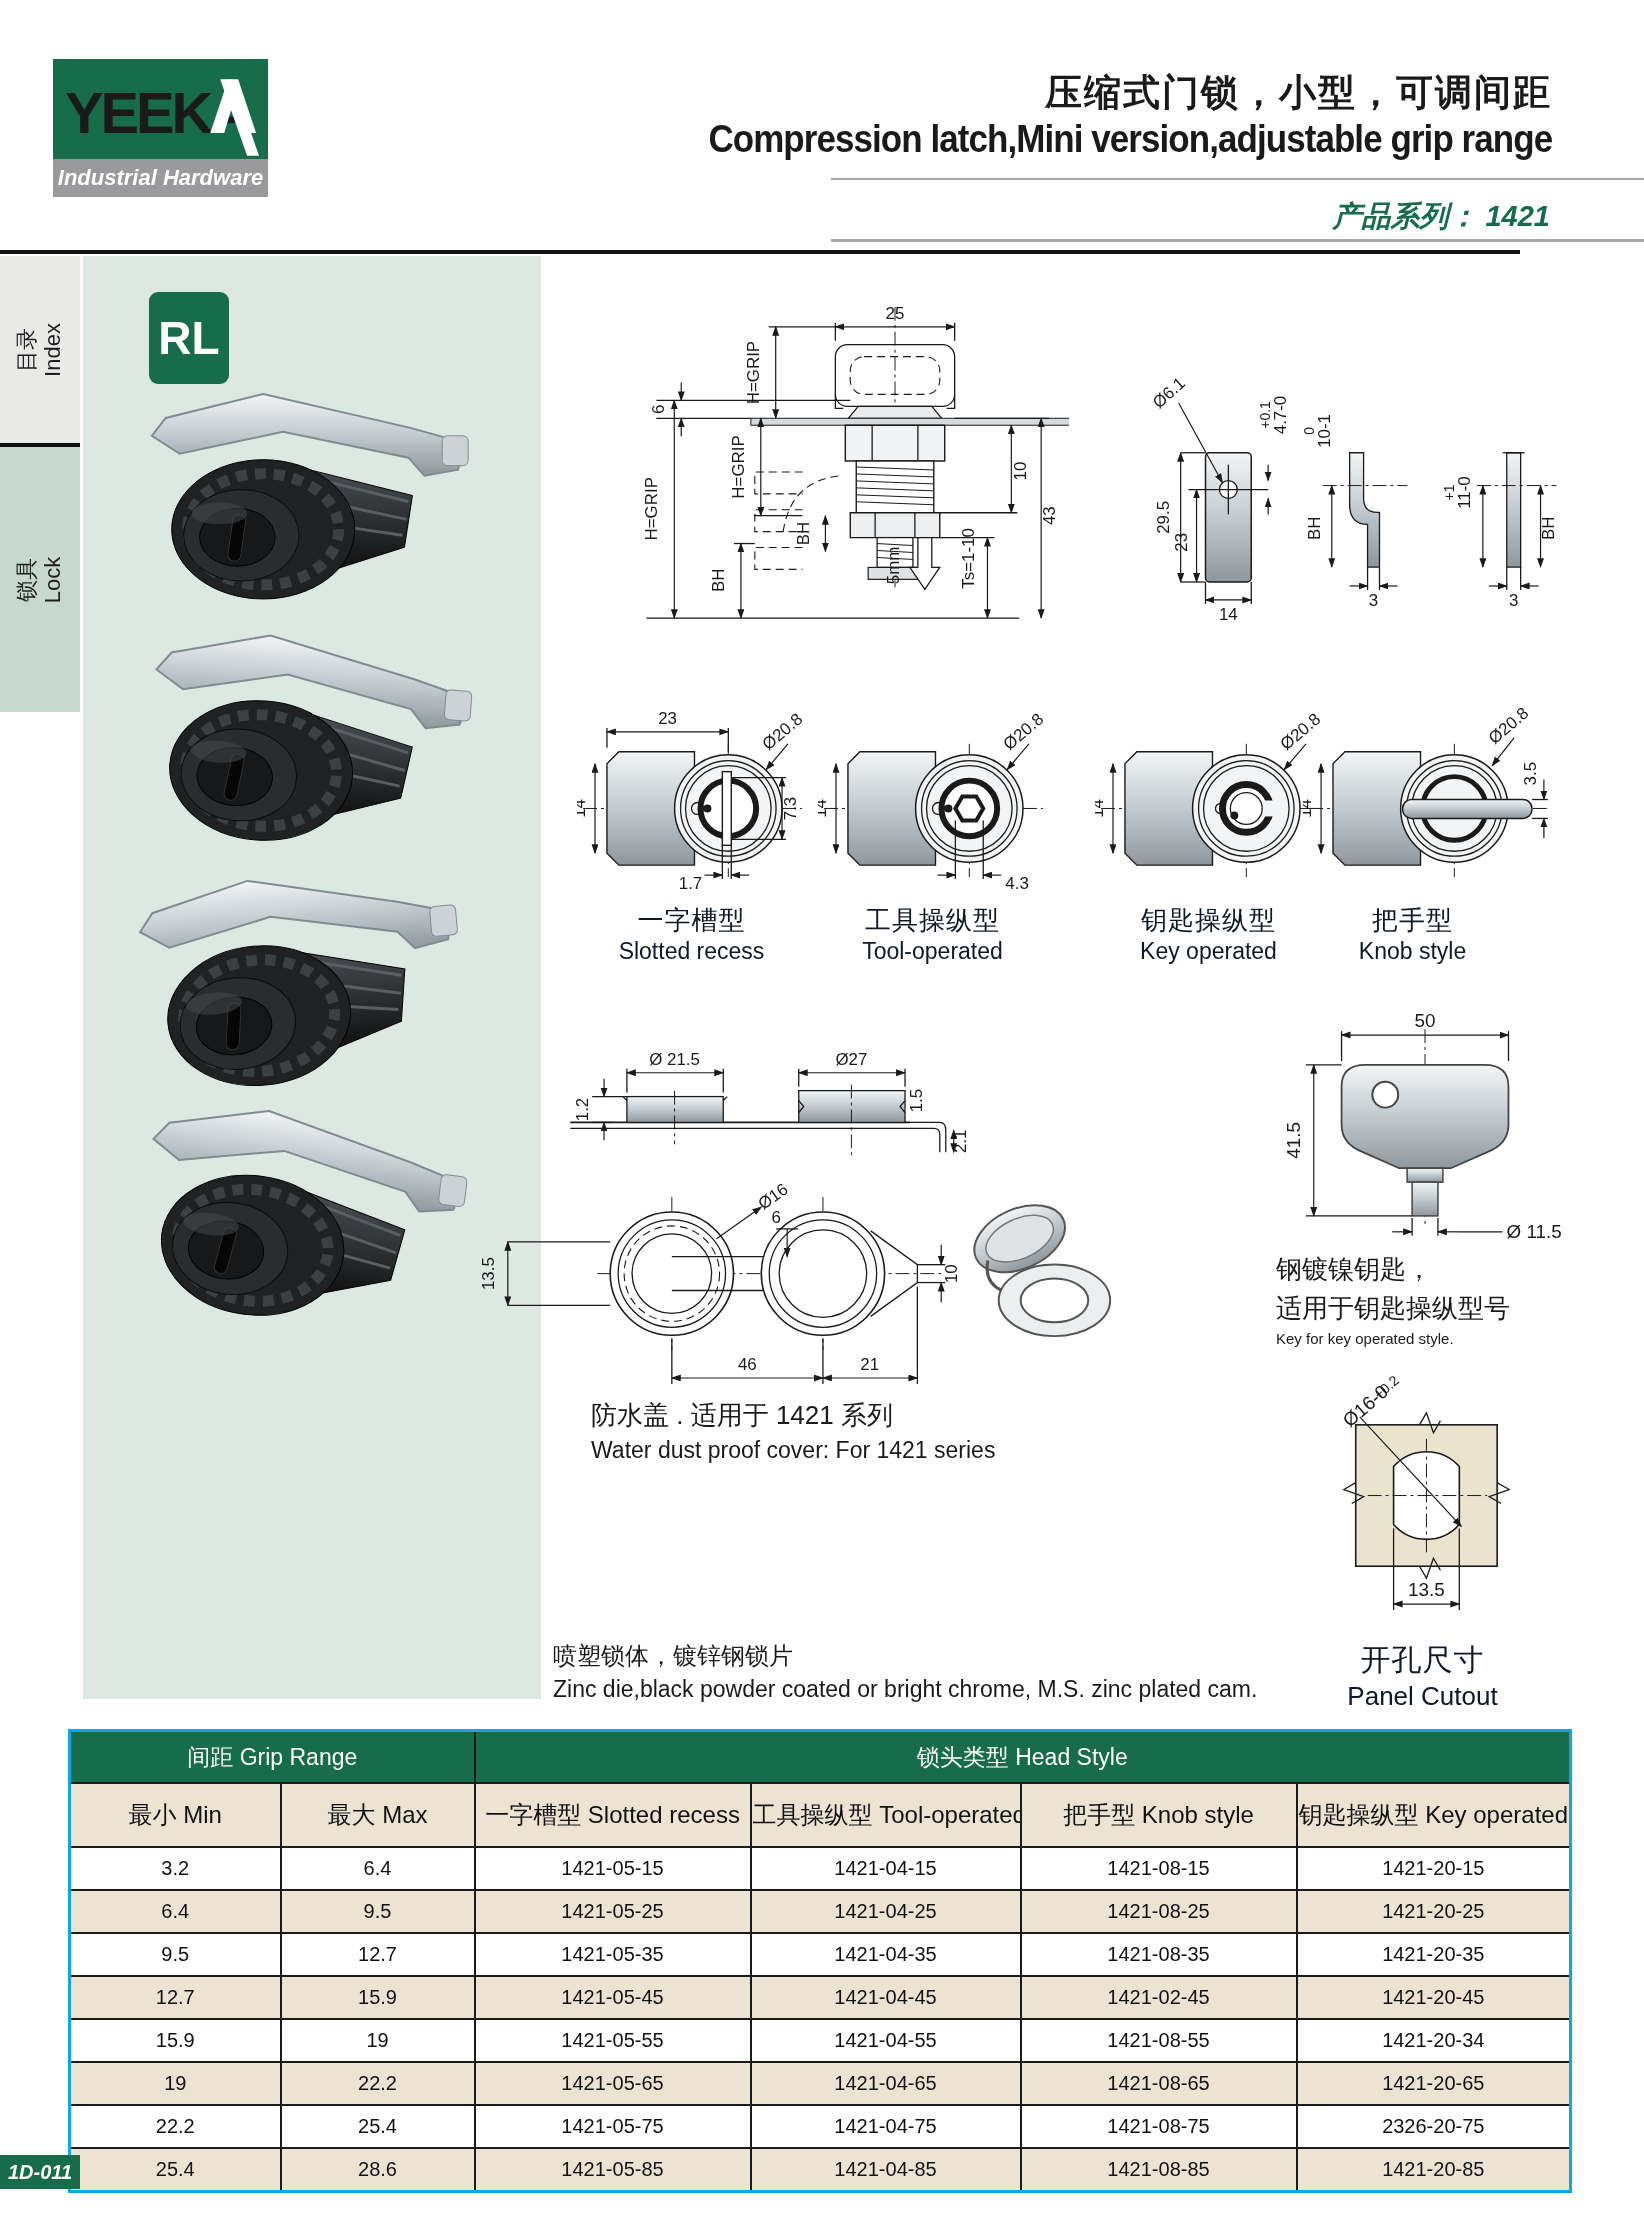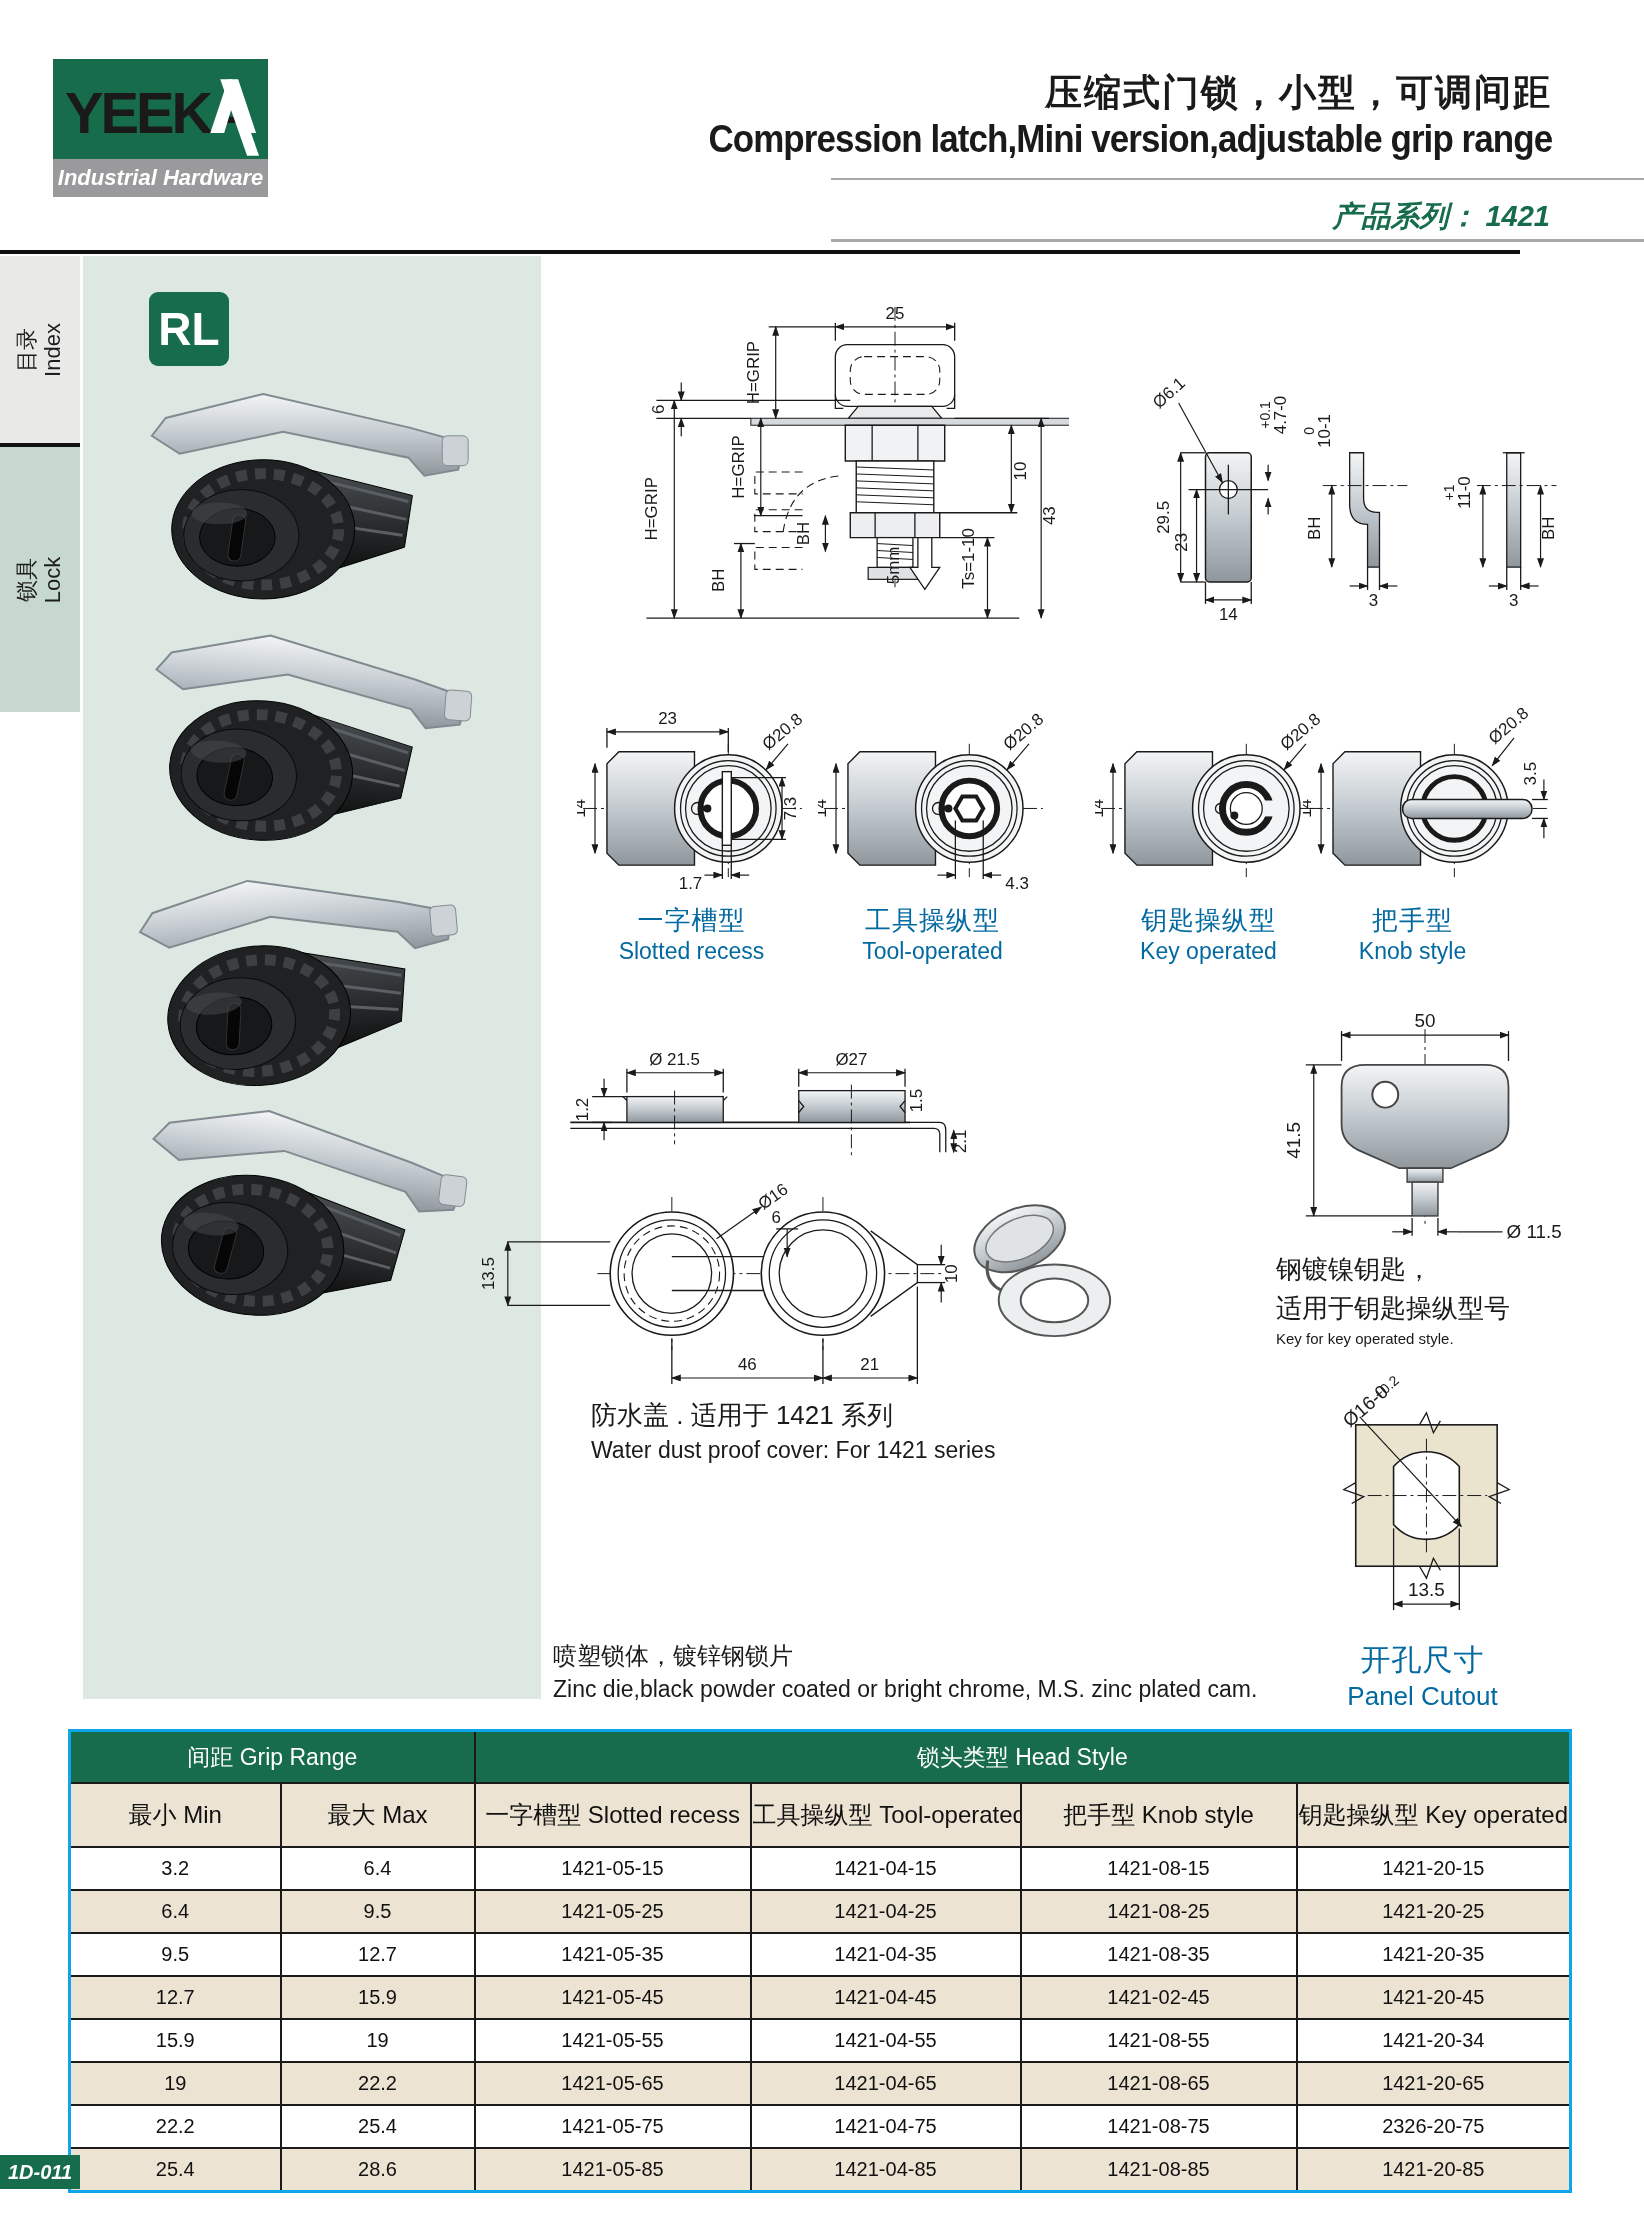--- a/index.html
+++ b/index.html
@@ -21,34 +21,34 @@
   .black-rule{left:0;top:250px;width:1520px;height:4px;background:#111;}
 
   
   .tab{left:0;width:80px;display:flex;align-items:center;justify-content:center;}
   .tab-index{top:256px;height:187px;background:#E9EAE8;border-bottom:4px solid #111;}
   .tab-lock{top:447px;height:265px;background:#C7D8CE;}
   .rot{transform:rotate(-90deg);text-align:center;color:#1c1c1c;font-size:22px;line-height:26px;white-space:nowrap;}
 
   
   .panel{left:83px;top:256px;width:458px;height:1443px;background:#DCE8E1;}
-  .rl-badge{left:149px;top:292px;width:80px;height:74px;background:#166C4B;border-radius:9px;
+  .rl-badge{left:149px;top:292px;width:80px;height:92px;background:#166C4B;border-radius:9px;
             color:#fff;font-weight:bold;font-size:46px;display:flex;align-items:center;justify-content:center;}
 
   
   svg text{font-family:"Liberation Sans",sans-serif;fill:#1a1a1a;}
   .ln{stroke:#1a1a1a;stroke-width:1.3;fill:none;}
   .thk{stroke:#1a1a1a;stroke-width:1.6;}
   .dim{stroke:#1a1a1a;stroke-width:1.2;fill:none;marker-start:url(#arr);marker-end:url(#arr);}
   .ae{stroke:#1a1a1a;stroke-width:1.2;fill:none;marker-end:url(#arr);}
   .cl{stroke:#1a1a1a;stroke-width:1;fill:none;stroke-dasharray:14 4 3 4;}
   .dsh{stroke:#1a1a1a;stroke-width:1.1;fill:none;stroke-dasharray:8 5;}
   .t17{font-size:17px;}.t15{font-size:14px;}.t19{font-size:19px;}
 
-  .cap{position:absolute;text-align:center;color:#0369a1;}
+  .cap{position:absolute;text-align:center;color:#0f172a;}
   .cap .zh{font-size:26px;letter-spacing:1px;}
   .cap .en{font-size:23px;}
   .note{position:absolute;color:#1a1a1a;font-size:23px;}
 
   
   table.parts{position:absolute;left:68px;top:1729px;width:1499px;border-collapse:collapse;
               border:3px solid #0ea5e9;table-layout:fixed;}
   table.parts th,table.parts td{border:2px solid #1a1a1a;text-align:center;font-weight:normal;
               color:#111;overflow:hidden;white-space:nowrap;}
   tr.hdr1 th{background:#166C4B;color:#fff;font-size:23px;height:48px;}

